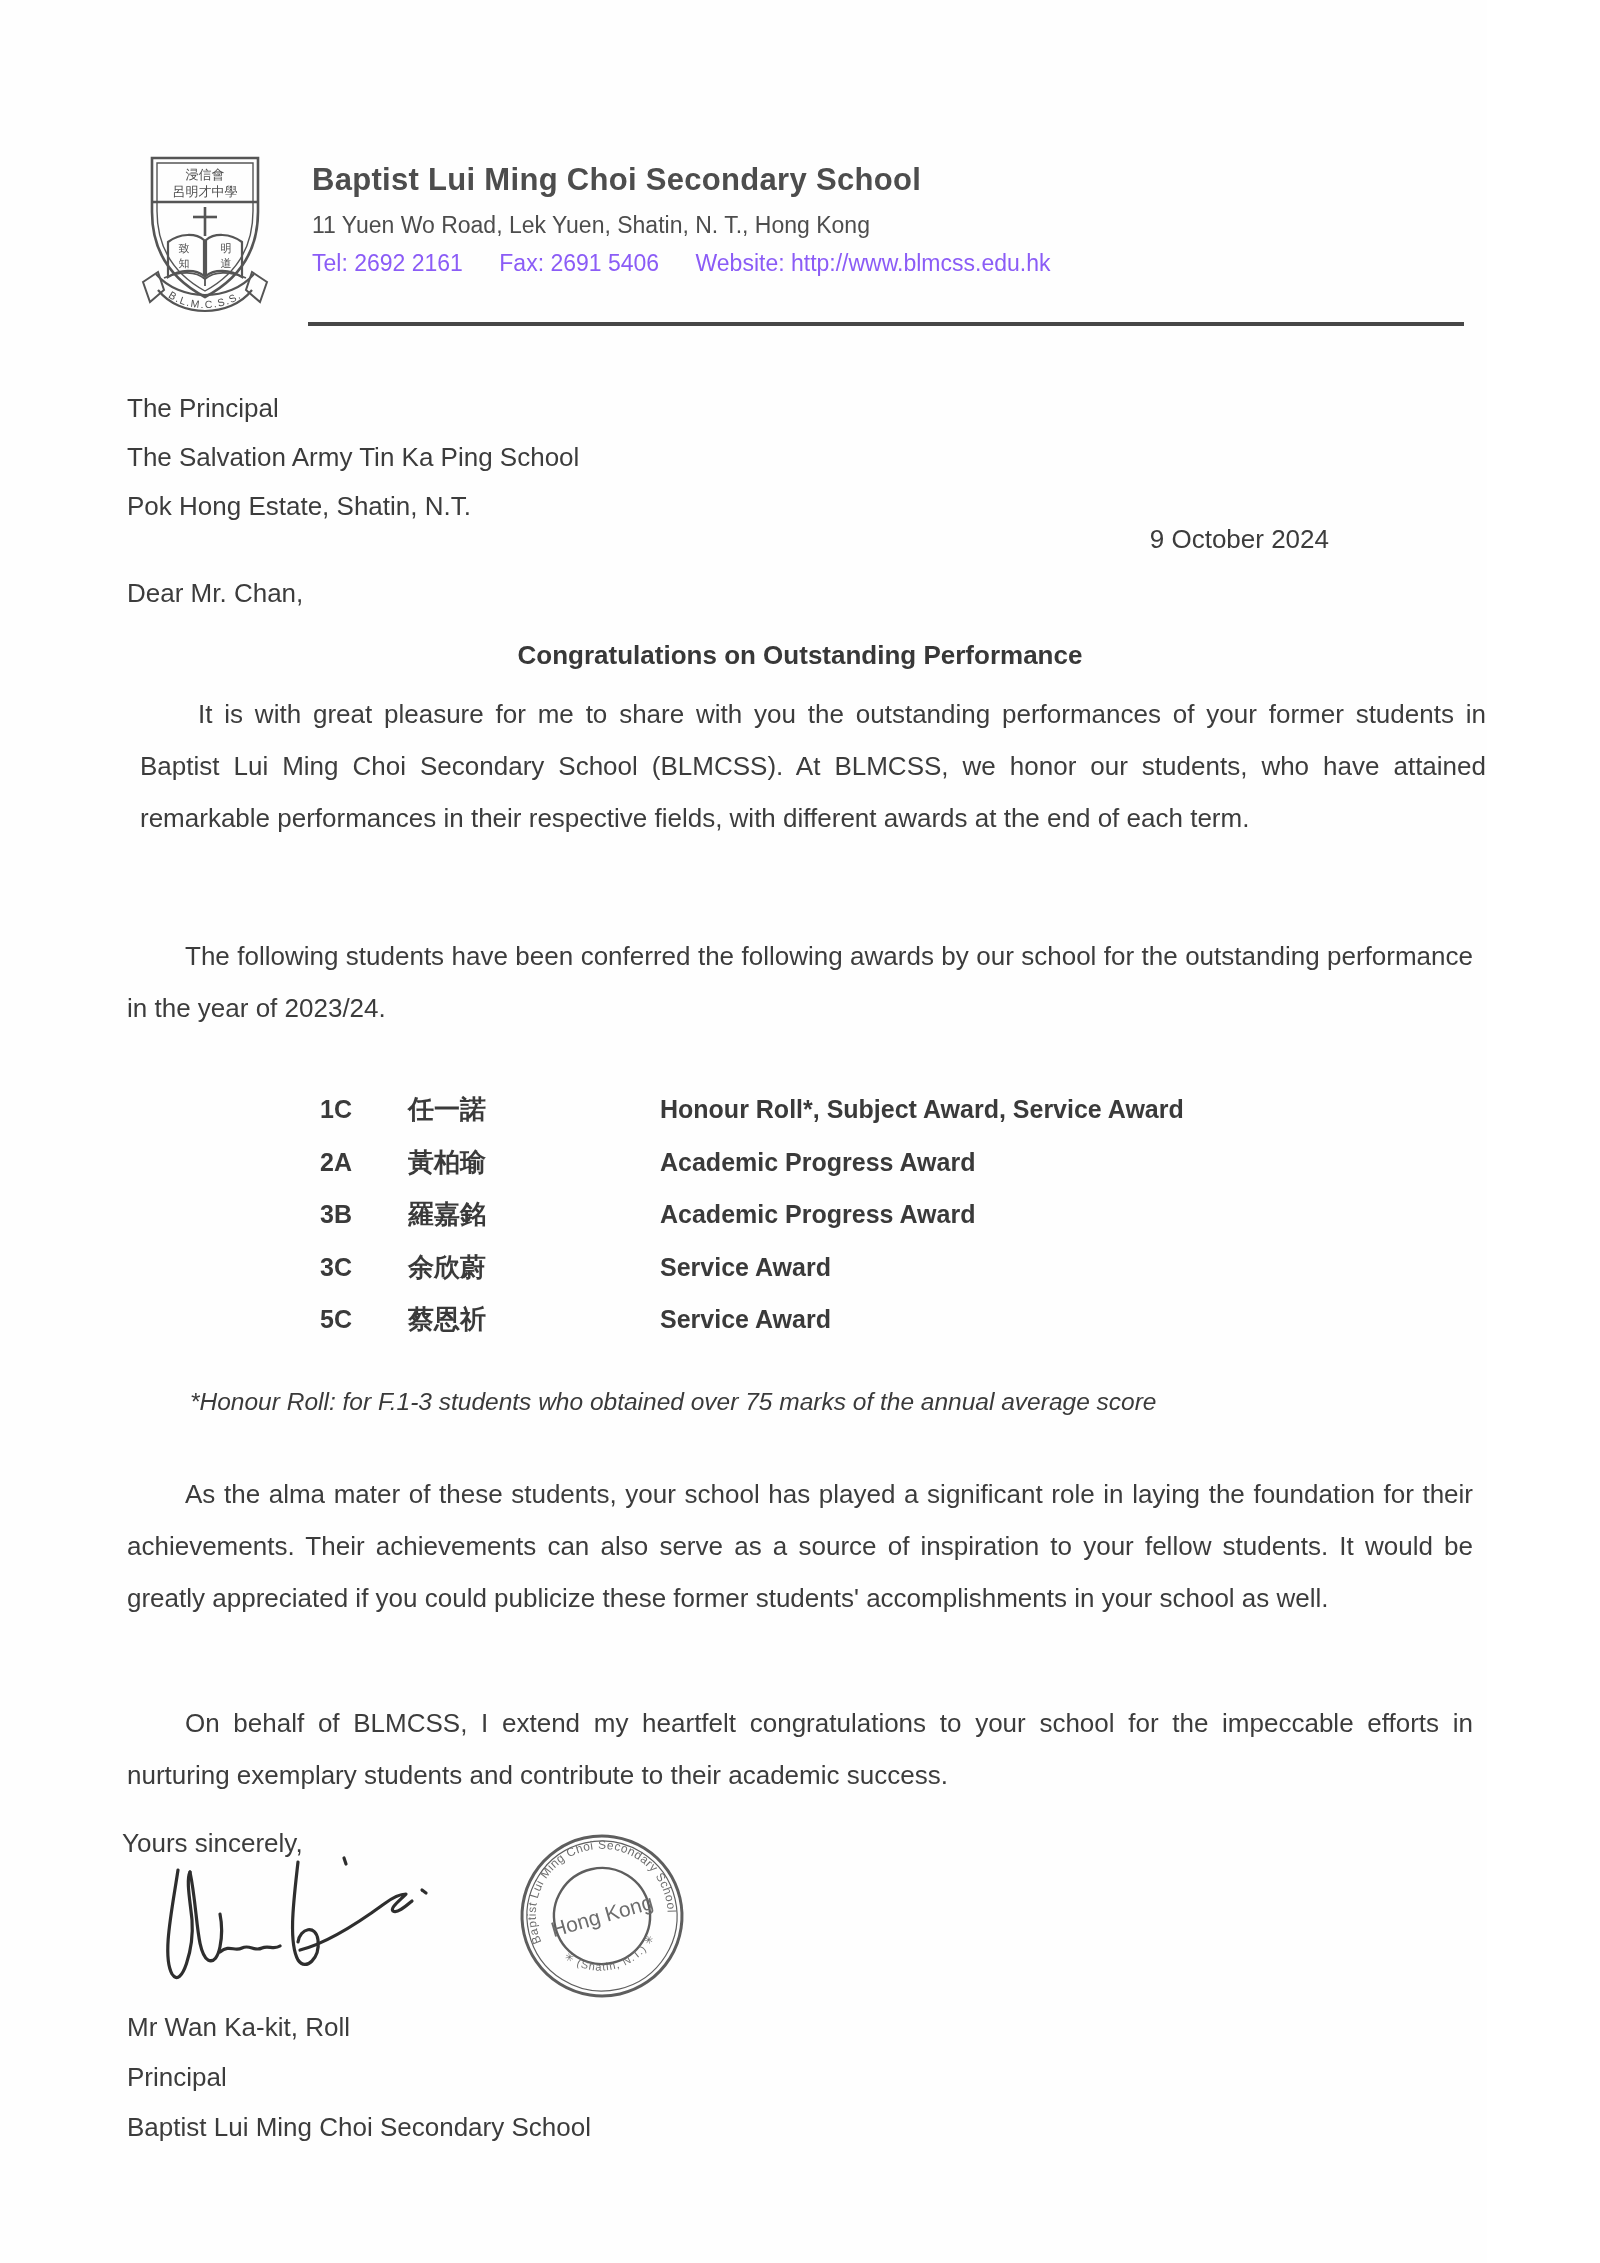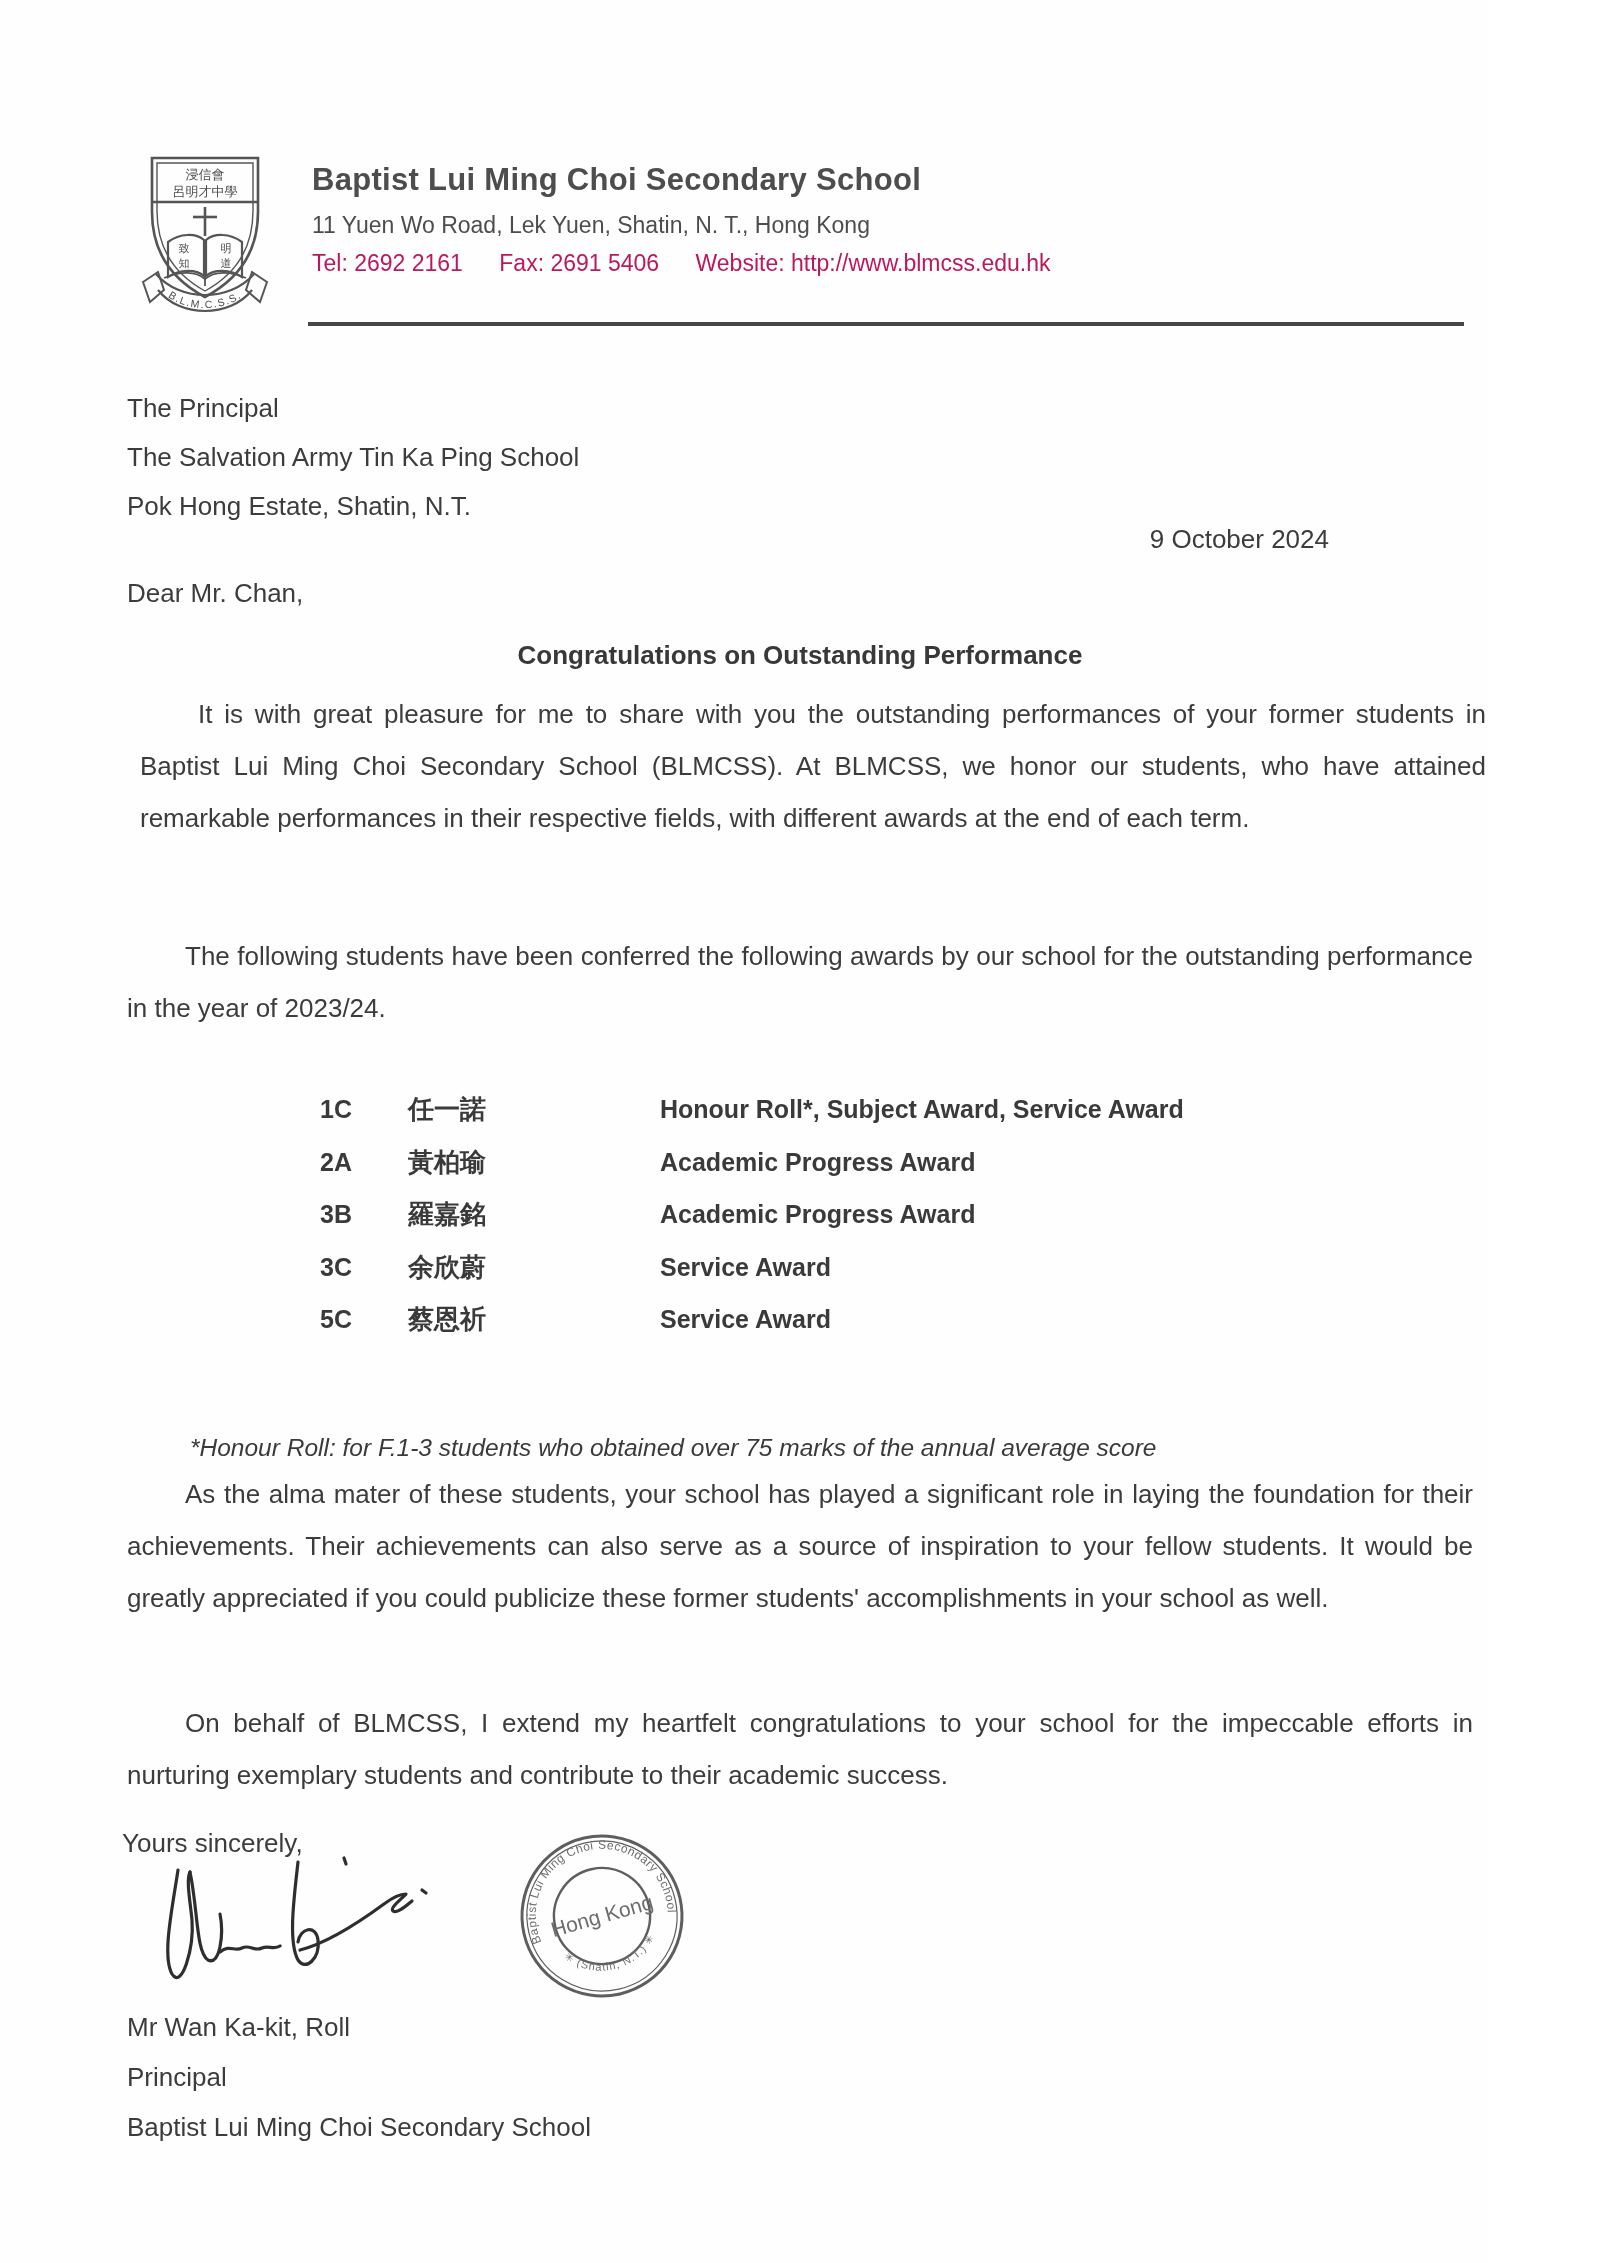--- a/index.html
+++ b/index.html
@@ -7,36 +7,36 @@
     position:relative; width:1487px; height:2263px;
     background:#fefefee0; background-color:#fefefe;
     font-family:"Liberation Sans", sans-serif;
     color:#3c3c3c; overflow:hidden;
   }
   .abs { position:absolute; }
 
   
   .school-name { font-size:31px; font-weight:bold; color:#4d4d4d; letter-spacing:0.3px; }
   .school-address { font-size:23px; color:#4d4d4d; }
-  .school-contact { font-size:23px; color:#be185d; }
+  .school-contact { font-size:23px; color:#8b5cf6; }
   .school-contact span { margin-right:30px; }
   .header-rule { background:#474747; height:4px; }
 
   
   .line26 { font-size:26px; color:#3c3c3c; }
   .para {
     font-size:26px; line-height:52px; width:1346px;
     text-align:justify; text-indent:58px; color:#3c3c3c;
   }
   .letter-title { font-size:26px; font-weight:bold; text-align:center; width:1600px; color:#383838;margin-top:20px; }
 
   .award-row { height:52.5px; font-size:25px; font-weight:bold; color:#3a3a3a; white-space:nowrap; }
   .award-class { display:inline-block; width:88px; margin-left:205px; }
   .award-name  { display:inline-block; width:252px; font-family:"Liberation Serif", serif; font-size:26px; }
-  .footnote { font-size:24.5px; font-style:italic; color:#3a3a3a;margin-top:46px; }
+  .footnote { font-size:24.5px; font-style:italic; color:#3a3a3a; }
 
   .closing-line { font-size:26px; color:#3c3c3c; }
 
   svg text { fill:#4d4d4d; }
   .stamp-wrap { transform:rotate(-13deg); opacity:0.82; }
 </style>
 </head>
 <body>
 
 <div class="page">

